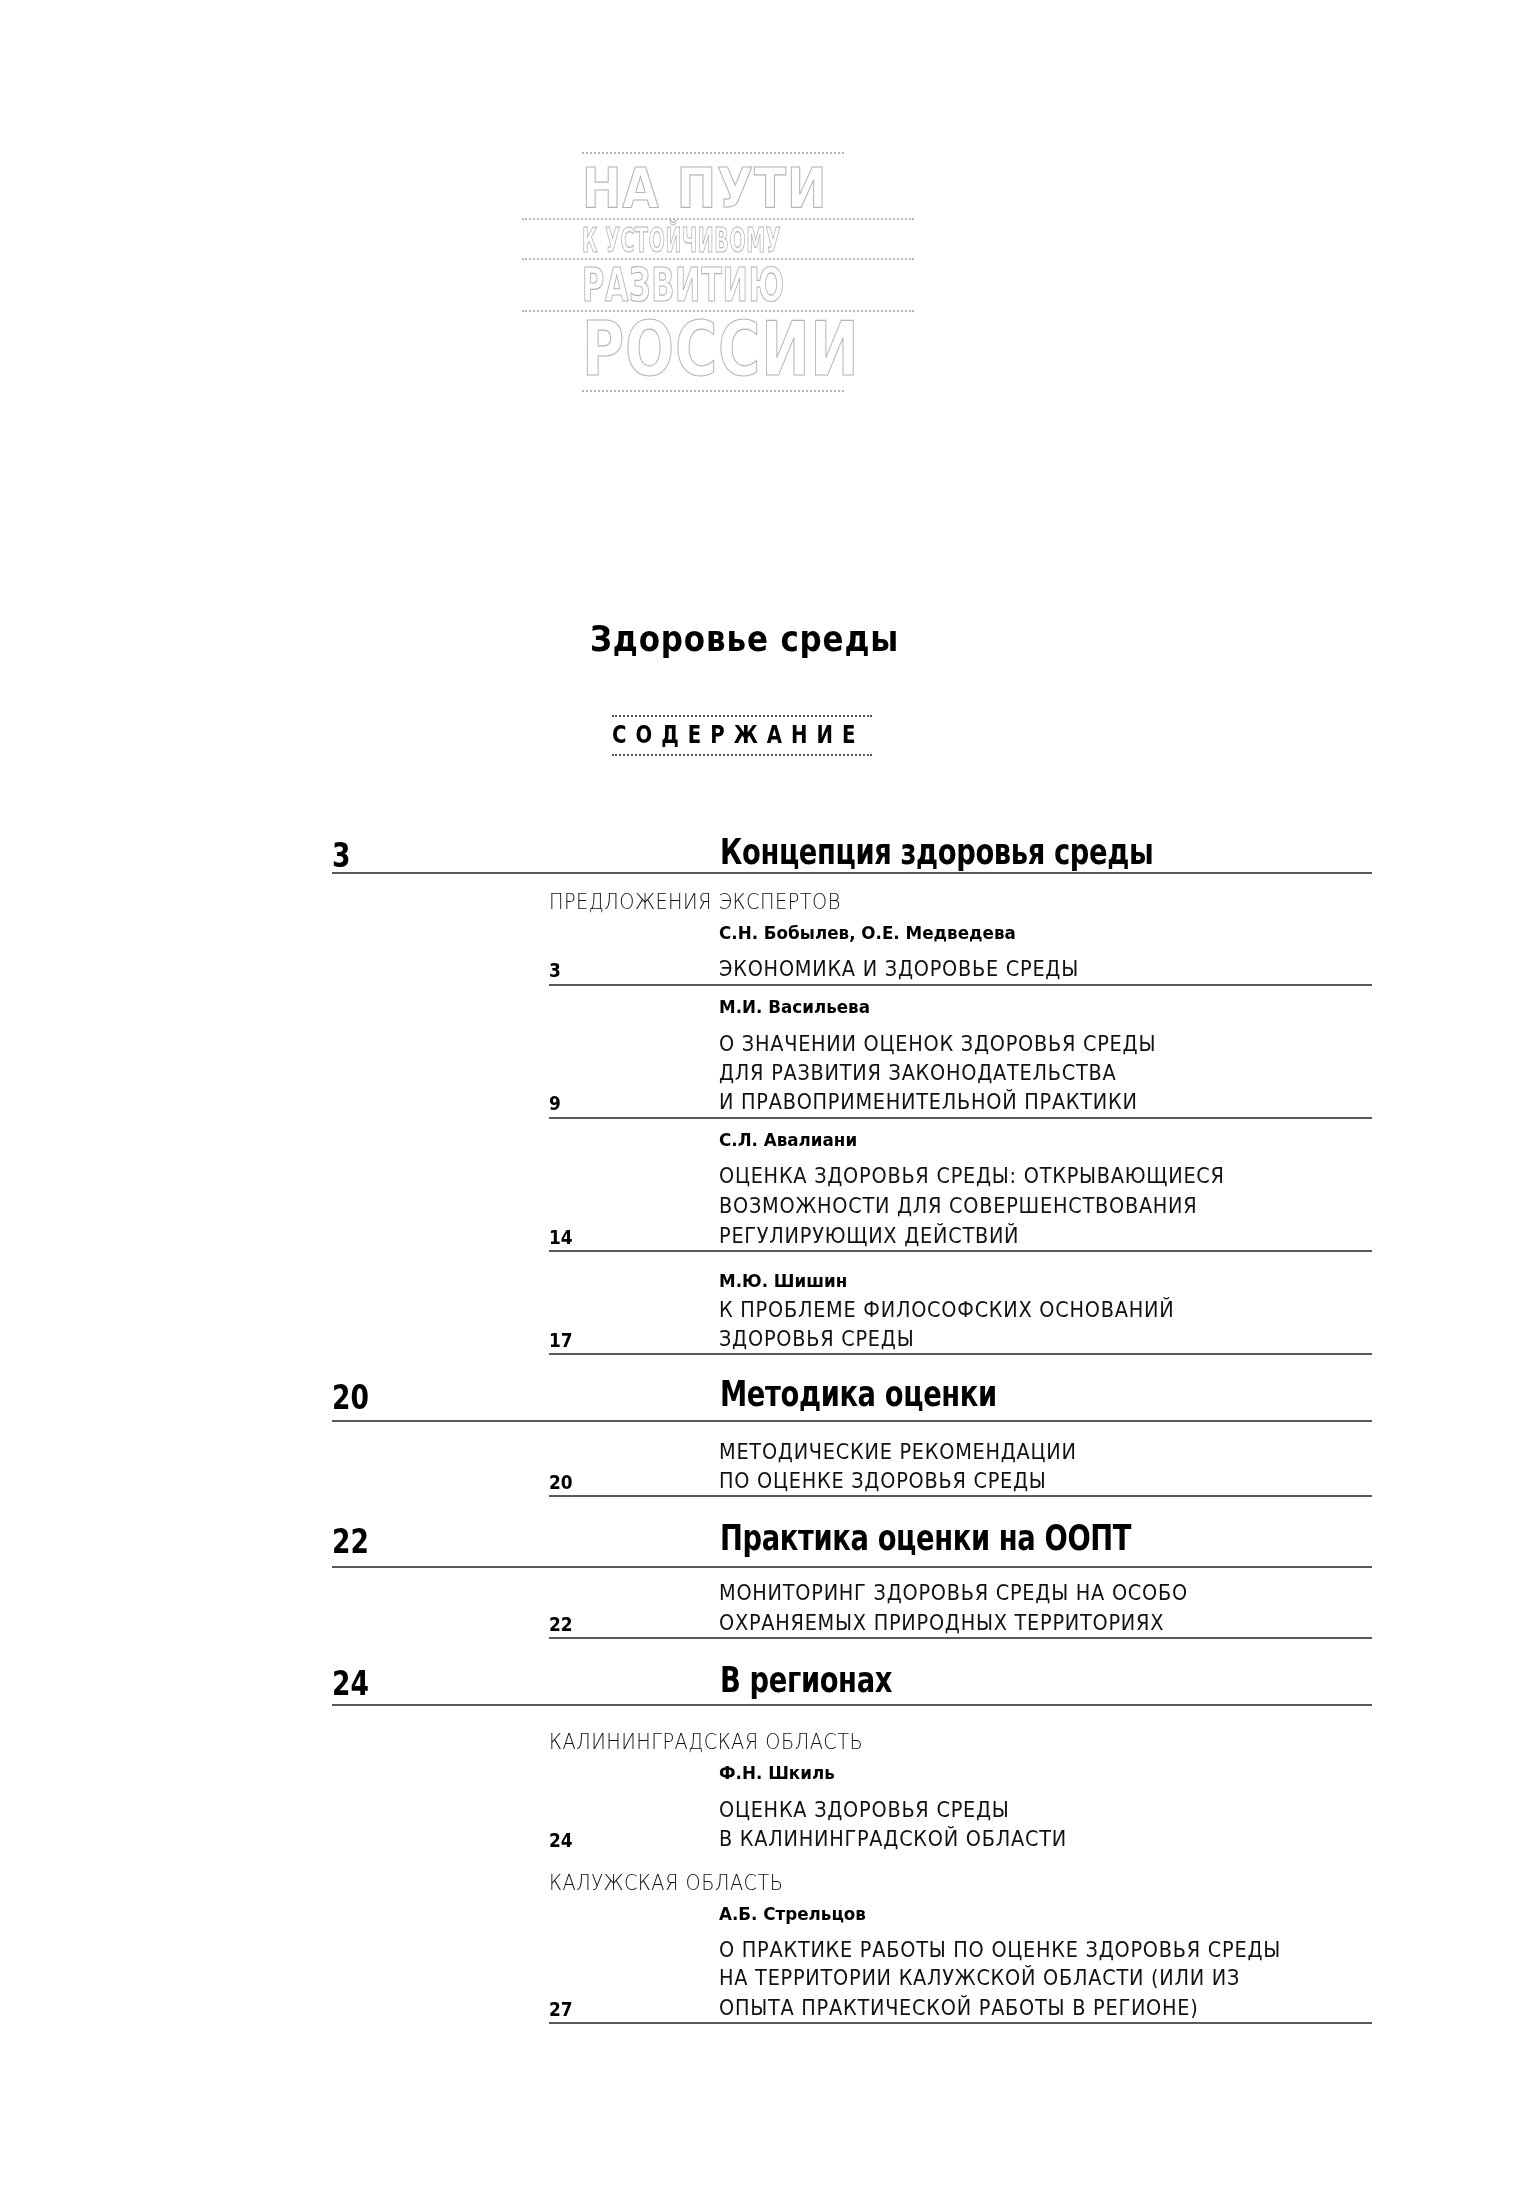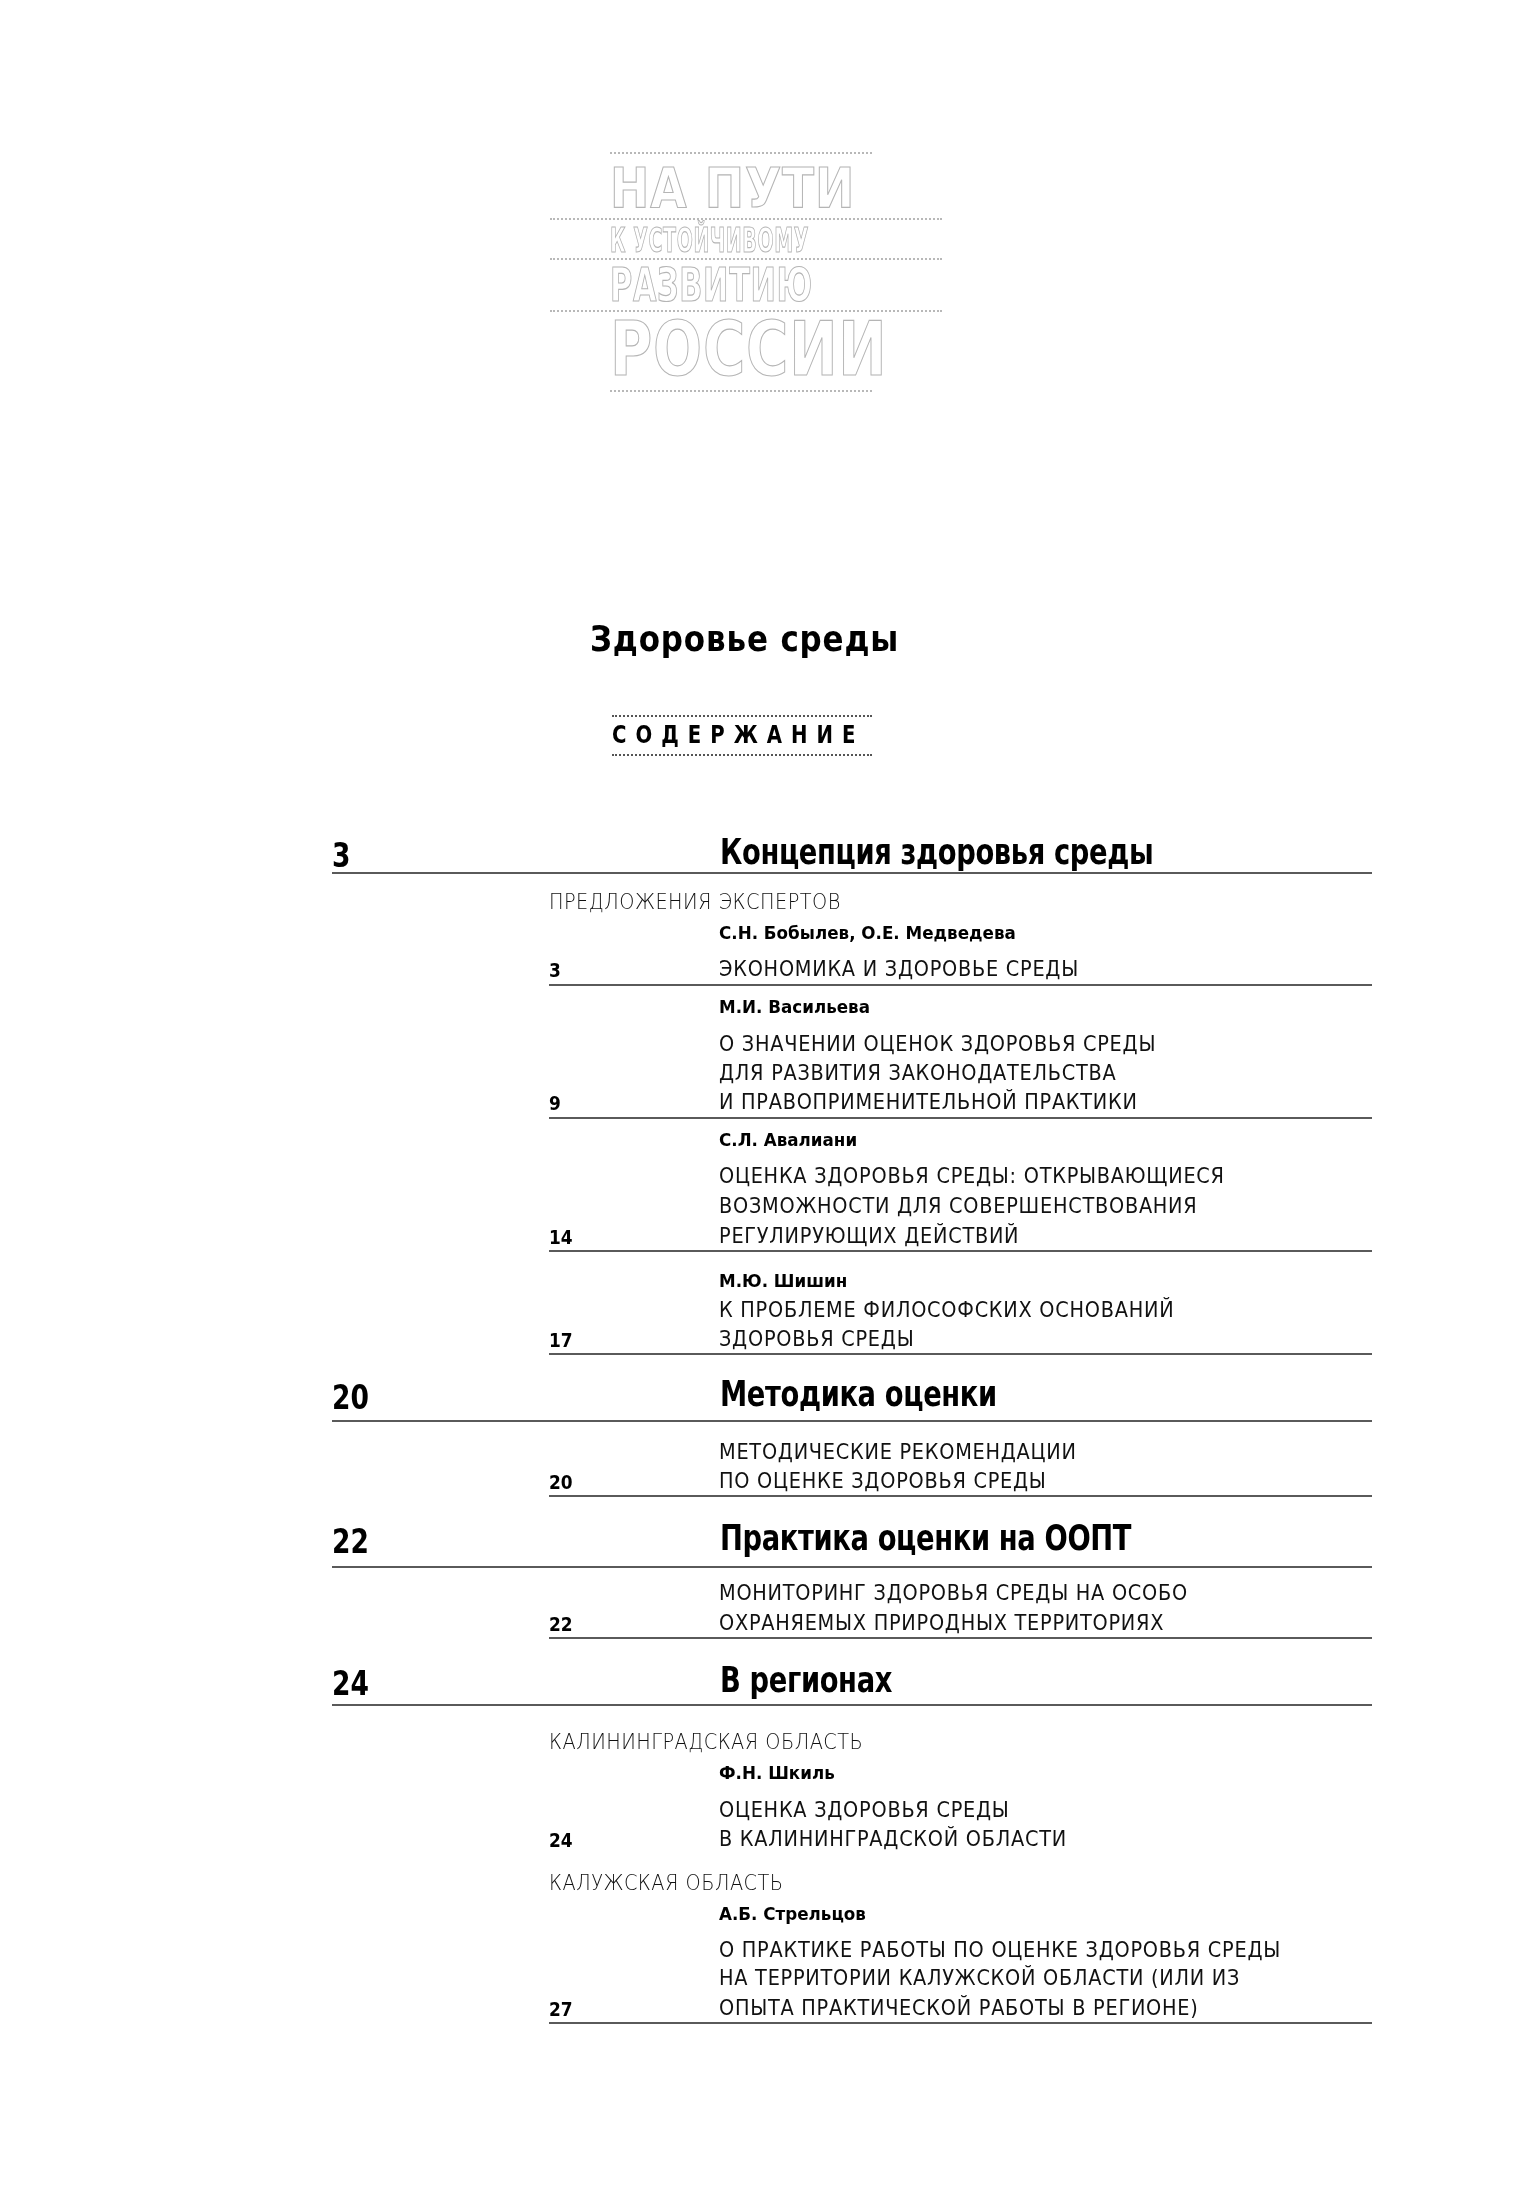--- a/index.html
+++ b/index.html
@@ -1,18 +1,18 @@
 <!DOCTYPE html>
 <html><head>
 <meta charset="utf-8">
 <style>
   html, body { margin: 0; padding: 0; background: #ffffff; }
   body { width: 1517px; height: 2200px; position: relative; overflow: hidden; color: #000; font-family: "Liberation Sans", sans-serif; }
   
-  .logo { position: absolute; left: 548px; top: 146px; width: 396px; height: 250px; }
+  .logo { position: absolute; left: 520px; top: 146px; width: 396px; height: 250px; }
   .dot-line { position: absolute; height: 0; border-top: 2px dotted #b8b8b8; }
   .logo-word { position: absolute; left: 62px; width: 262px; text-align: center; font-family: "DejaVu Sans", sans-serif; font-weight: bold; color: transparent; -webkit-text-stroke: 1.2px #b5b5b5; letter-spacing: 1px; line-height: 1; white-space: nowrap; transform-origin: left top; }
   
   .page-title { position: absolute; left: 590px; top: 618px; font-family: "DejaVu Sans", sans-serif; font-weight: bold; font-size: 36px; letter-spacing: 1px; transform: scaleX(0.86); transform-origin: left top; white-space: nowrap; }
   .contents-label { position: absolute; left: 612px; top: 721px; font-family: "DejaVu Sans", sans-serif; font-weight: bold; font-size: 24px; letter-spacing: 11px; white-space: nowrap; transform: scaleX(0.82); transform-origin: left top; }
   .contents-dots { position: absolute; left: 612px; width: 260px; border-top: 2px dotted #555; }
   
   .sec-num { position: absolute; left: 332px; font-family: "DejaVu Sans", sans-serif; font-weight: bold; font-size: 34px; transform: scaleX(0.78); transform-origin: left bottom; white-space: nowrap; line-height: 1; }
   .sec-title { position: absolute; left: 720px; font-family: "DejaVu Sans", sans-serif; font-weight: bold; font-size: 36px; transform: scaleX(0.76); transform-origin: left bottom; white-space: nowrap; line-height: 1; letter-spacing: -0.5px; }
   .sec-rule { position: absolute; left: 332px; width: 1040px; height: 0; border-top: 2px solid #5a5a5a; }

